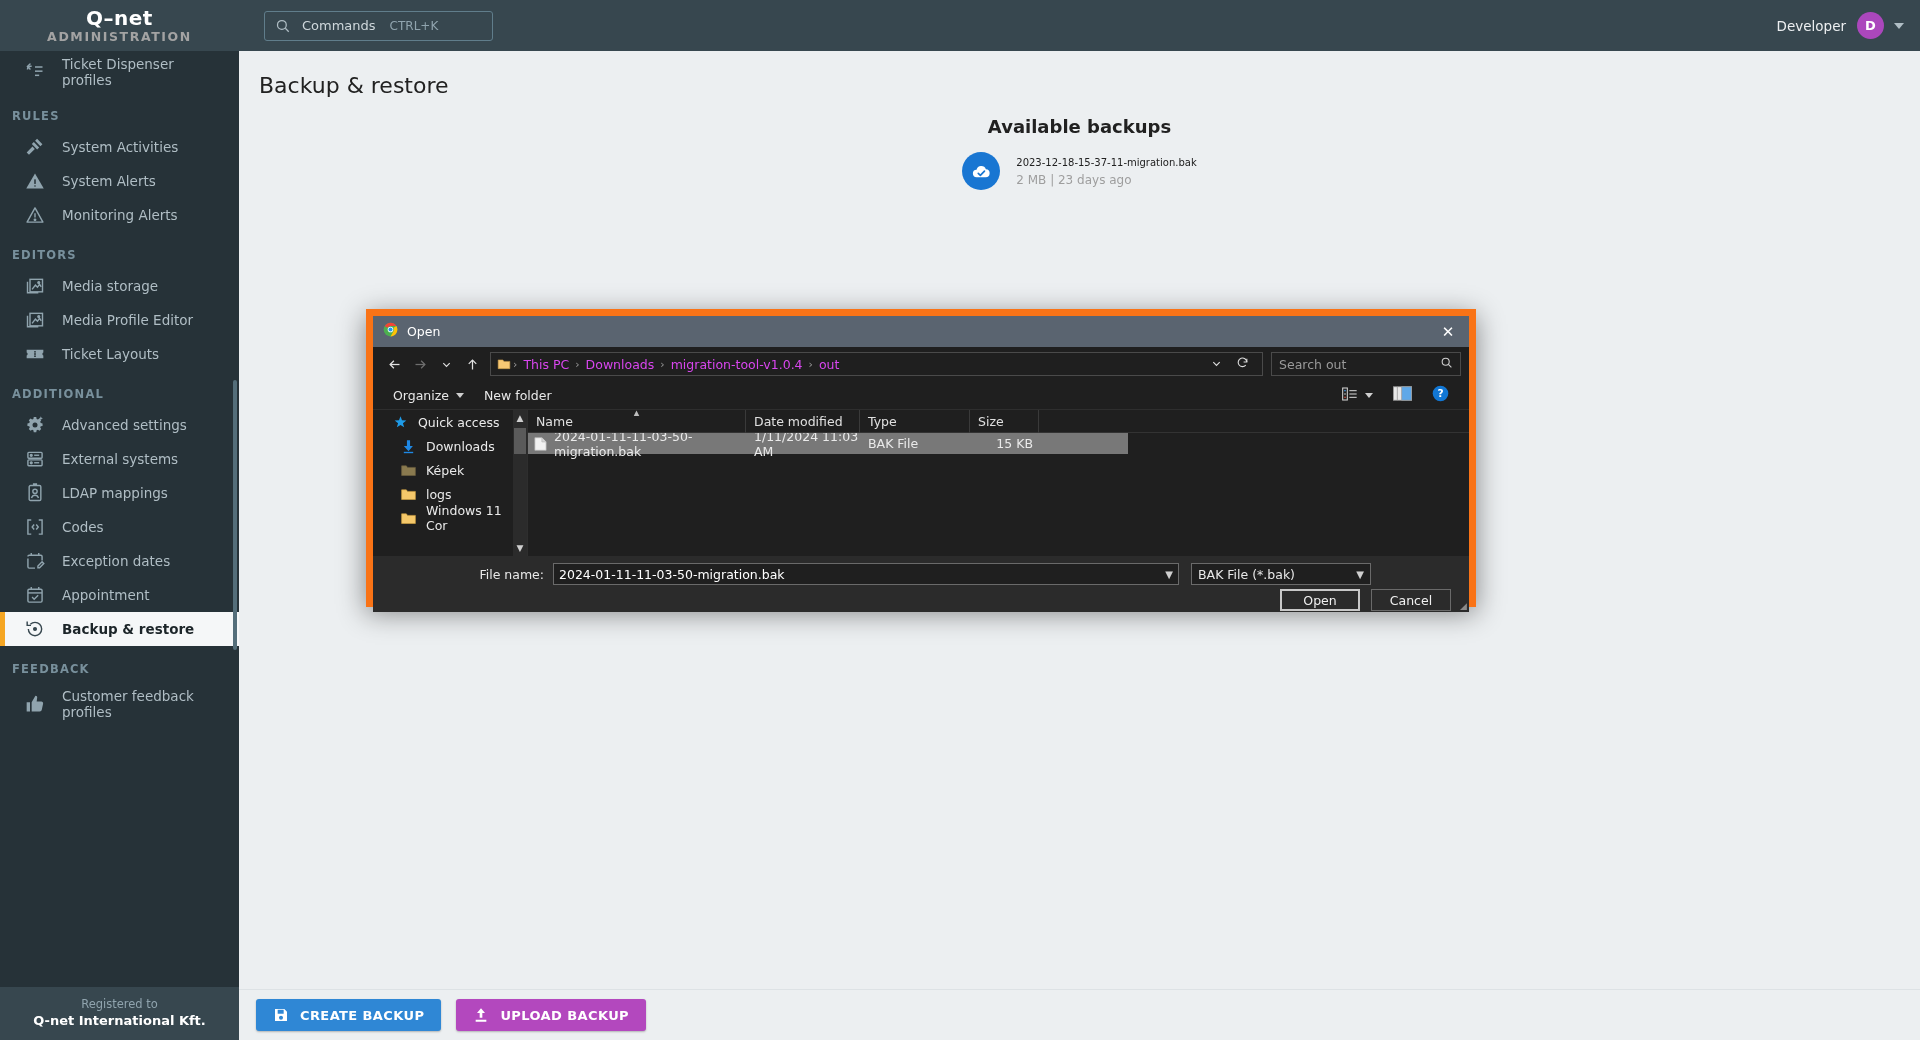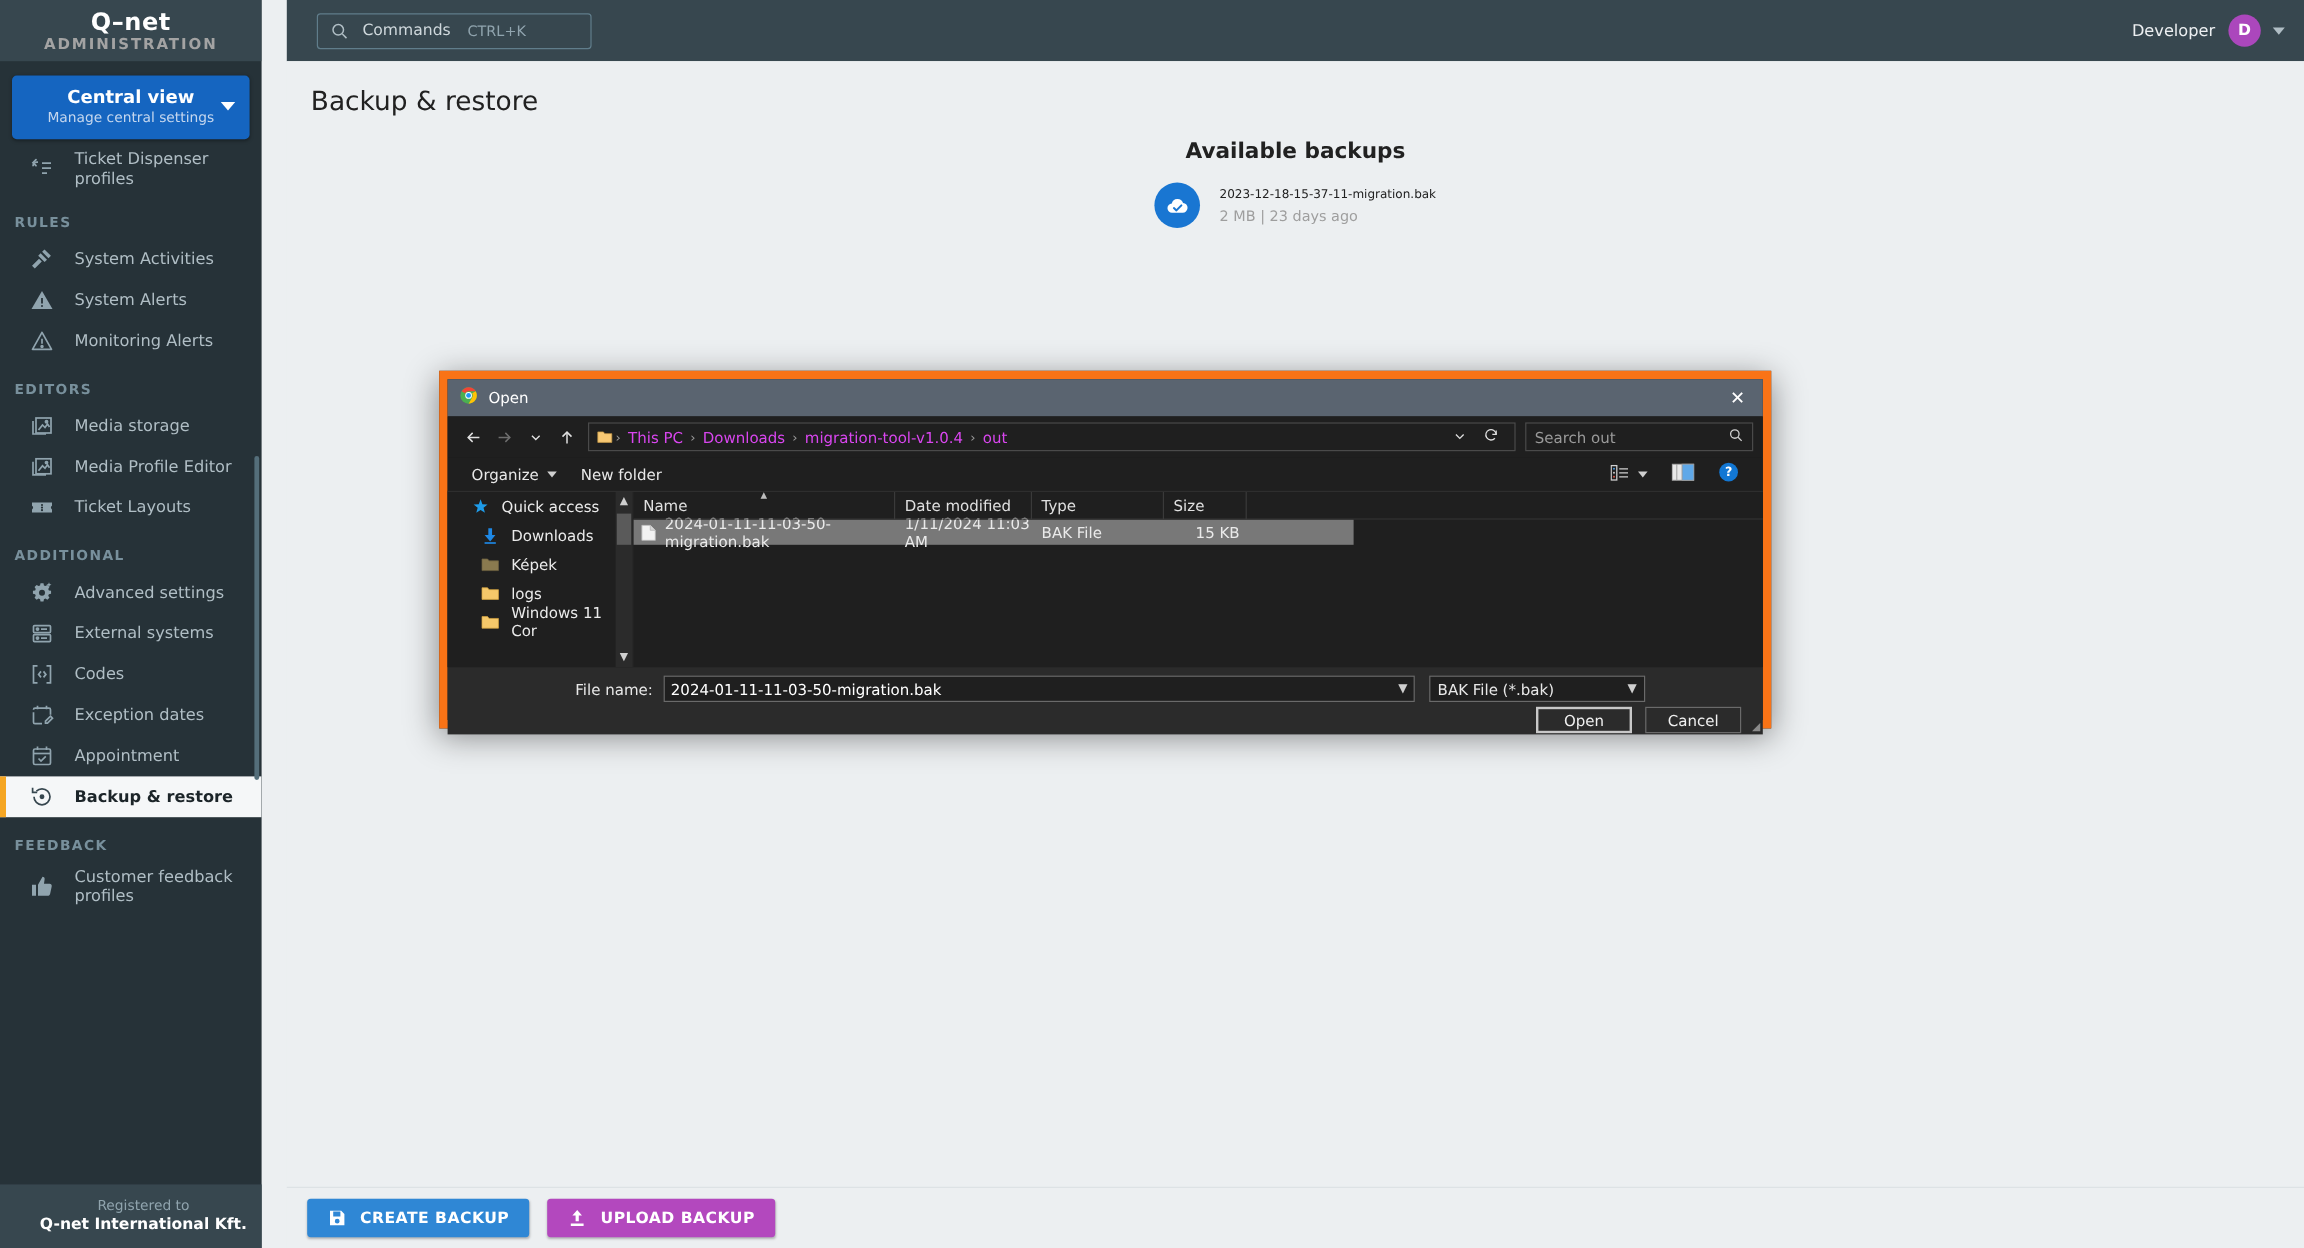--- a/index.html
+++ b/index.html
@@ -7,21 +7,21 @@
     width: 1920px; height: 1040px;
     font-family: "DejaVu Sans", "Liberation Sans", sans-serif;
     overflow: hidden;
     background: #eceff1;
   }
   body { position: relative; }
 
   
   #sidebar {
     position: absolute; left: 0; top: 0;
-    width: 218px; height: 1040px;
+    width: 239px; height: 1040px;
     background: #263238;
     overflow: hidden;
   }
   #brand {
     height: 51px; background: #37474f;
     display: flex; flex-direction: column;
     align-items: center; justify-content: center;
   }
   #brand-logo {
     font-size: 20px; font-weight: 700; color: #ffffff;
@@ -315,25 +315,20 @@
 </style>
 </head>
 <body>
 
 <div id="sidebar">
   <div id="brand">
     <div id="brand-logo">Q–net</div>
     <div id="brand-sub">ADMINISTRATION</div>
   </div>
 
-  <div id="central-view">
-    <div class="cv-title">Central view</div>
-    <div class="cv-sub">Manage central settings</div>
-    <div class="cv-caret"></div>
-  </div>
 
   <div id="nav-list">
       <div class="nav-item">
         <span class="ico">
           <svg width="20" height="20" viewBox="0 0 24 24" fill="none" stroke="currentColor" stroke-width="1.8">
             <path d="M3 9a4 4 0 014-4h1"></path>
             <polyline points="6,2.5 3,5.5 6,8.5" stroke-linecap="round"></polyline>
             <line x1="12" y1="6" x2="21" y2="6"></line>
             <line x1="12" y1="11" x2="21" y2="11"></line>
             <line x1="12" y1="16" x2="17" y2="16"></line>
@@ -420,20 +415,31 @@
           <svg width="20" height="20" viewBox="0 0 24 24" fill="none" stroke="currentColor" stroke-width="1.7">
             <rect x="3.5" y="4" width="17" height="7" rx="1"></rect>
             <rect x="3.5" y="13" width="17" height="7" rx="1"></rect>
             <circle cx="7.5" cy="7.5" r="1.1" fill="currentColor"></circle>
             <circle cx="7.5" cy="16.5" r="1.1" fill="currentColor"></circle>
             <line x1="11" y1="7.5" x2="17" y2="7.5"></line>
             <line x1="11" y1="16.5" x2="17" y2="16.5"></line>
           </svg>
         </span>
         <span class="lbl">External systems</span>
+      </div>
+      <div class="nav-item">
+        <span class="ico">
+          <svg width="20" height="20" viewBox="0 0 24 24" fill="none" stroke="currentColor" stroke-width="1.7">
+            <rect x="5" y="3" width="14" height="18" rx="1.6"></rect>
+            <line x1="9.5" y1="1.5" x2="14.5" y2="1.5" stroke-width="2.4"></line>
+            <circle cx="12" cy="10" r="2.6"></circle>
+            <path d="M7.8 18c.7-2.4 2.3-3.4 4.2-3.4s3.5 1 4.2 3.4"></path>
+          </svg>
+        </span>
+        <span class="lbl">LDAP mappings</span>
       </div>
       <div class="nav-item">
         <span class="ico">
           <svg width="20" height="20" viewBox="0 0 24 24" fill="none" stroke="currentColor" stroke-width="1.7">
             <path d="M7.5 3.5h-4v17h4"></path>
             <path d="M16.5 3.5h4v17h-4"></path>
             <polyline points="11,9 8.6,12 11,15"></polyline>
             <polyline points="13.5,9 15.9,12 13.5,15"></polyline>
           </svg>
         </span>

